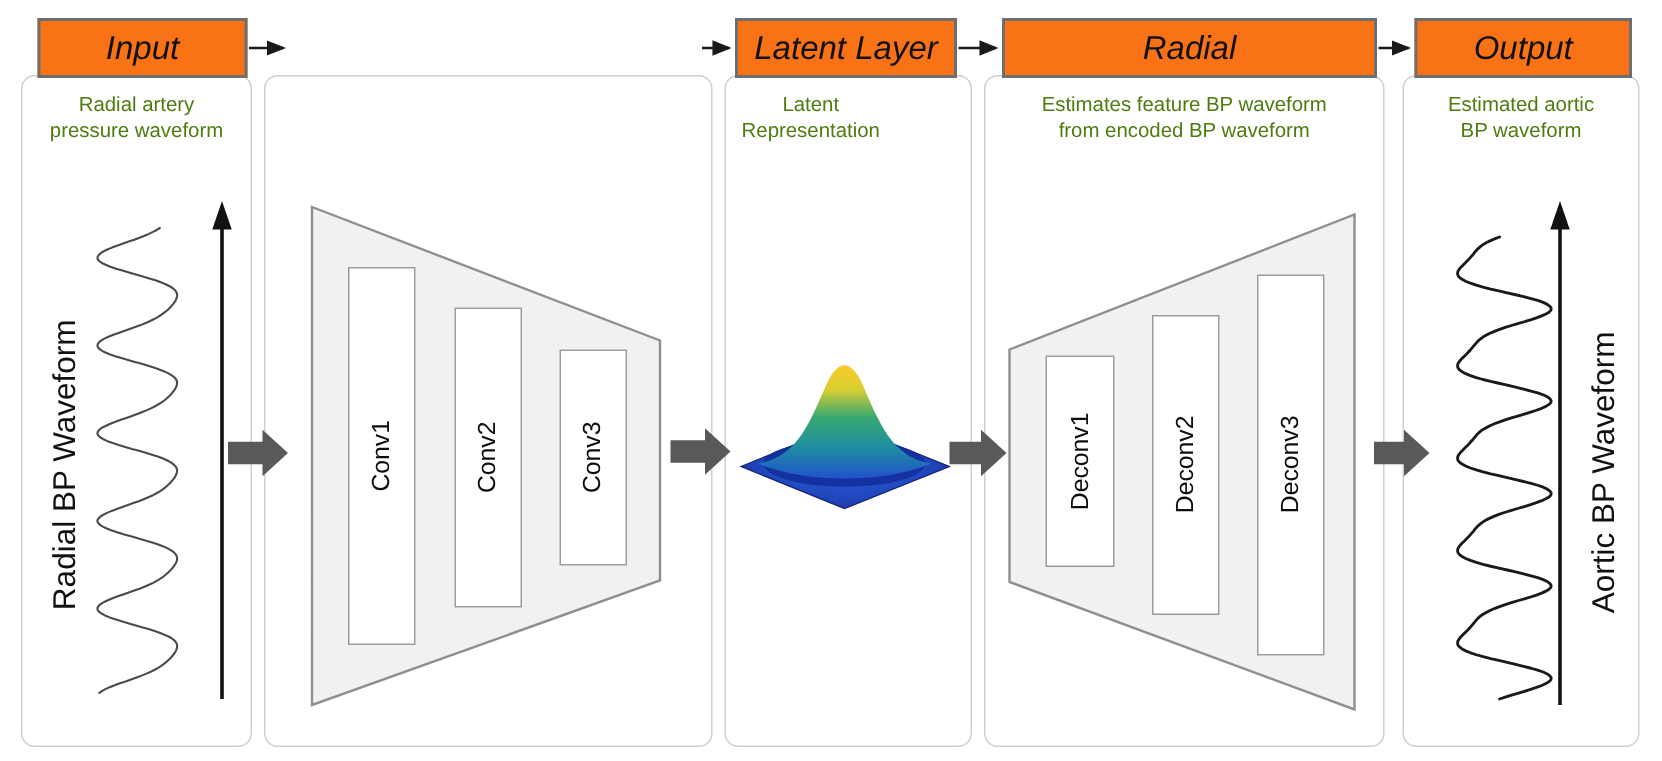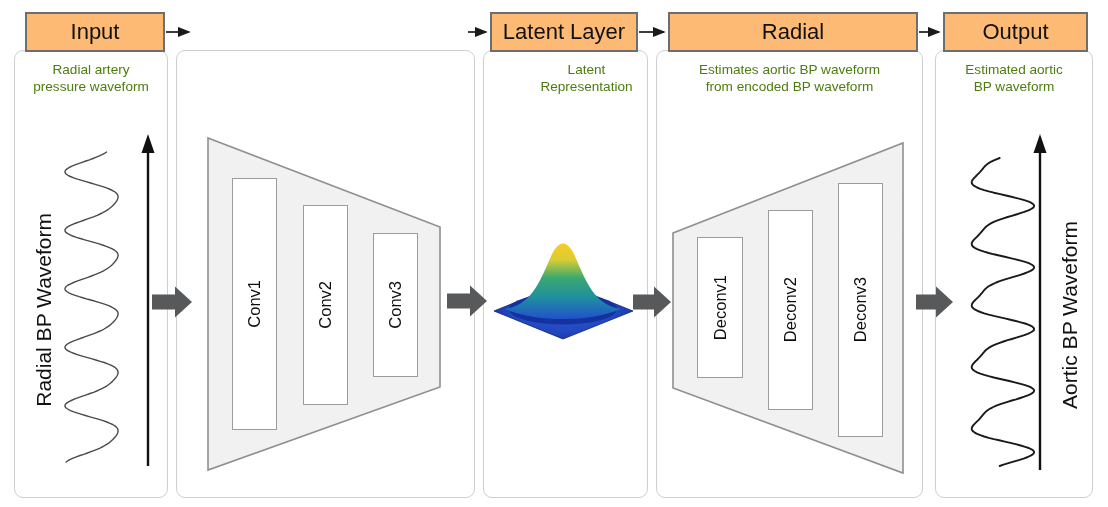--- a/index.html
+++ b/index.html
@@ -6,23 +6,23 @@
   .canvas{
     position:relative;width:1108px;height:507px;background:#fff;
     font-family:"Liberation Sans", sans-serif;color:#111;overflow:hidden;
   }
   .panel{
     position:absolute;top:50px;height:448px;background:#fff;
     border:1.5px solid #cfcfcf;border-radius:9px;box-sizing:border-box;z-index:0;
   }
   .gfx{position:absolute;left:0;top:0;z-index:1;pointer-events:none;}
   .header-box{
-    position:absolute;top:12px;height:40px;background:#fdba74;border:2px solid #6e6e6e;
+    position:absolute;top:12px;height:40px;background:#f97316;border:2px solid #6e6e6e;
     box-sizing:border-box;display:flex;align-items:center;justify-content:center;
-    font-size:22px;z-index:2;
+    font-size:22px;z-index:2;font-style:italic;
   }
   .caption{
     position:absolute;top:61px;text-align:center;font-size:13.6px;line-height:1.28;
     z-index:2;color:#4d7c0f;
   }
   .caption > div{margin:0 auto;}
   .layer-box{
     position:absolute;background:#fff;border:1.5px solid #9c9c9c;box-sizing:border-box;
     display:flex;align-items:center;justify-content:center;z-index:2;
   }
@@ -122,25 +122,25 @@
   <div class="header-box" style="left:668px;width:250px;">
       <span>Radial</span>
     </div>
   <div class="header-box" style="left:943px;width:145px;">
       <span>Output</span>
     </div>
 
   <div class="caption" style="left:14px;width:154px;">
       <div style="width:132px;">Radial artery pressure waveform</div>
     </div>
-  <div class="caption" style="left:504px;width:165px;">
+  <div class="caption" style="left:458px;width:165px;">
       <div style="width:110px;">Latent Representation</div>
     </div>
   <div class="caption" style="left:656px;width:267px;">
-      <div style="width:205px;">Estimates aortic BP waveform from encoded BP waveform</div>
+      <div style="width:205px;">Estimates feature BP waveform from encoded BP waveform</div>
     </div>
   <div class="caption" style="left:935px;width:158px;">
       <div style="width:115px;">Estimated aortic BP waveform</div>
     </div>
 
   <div class="layer-box" style="left:232px;top:178px;width:45px;height:252px;">
       <span class="vtext">Conv1</span>
     </div>
   <div class="layer-box" style="left:303px;top:205px;width:45px;height:200px;">
       <span class="vtext">Conv2</span>

